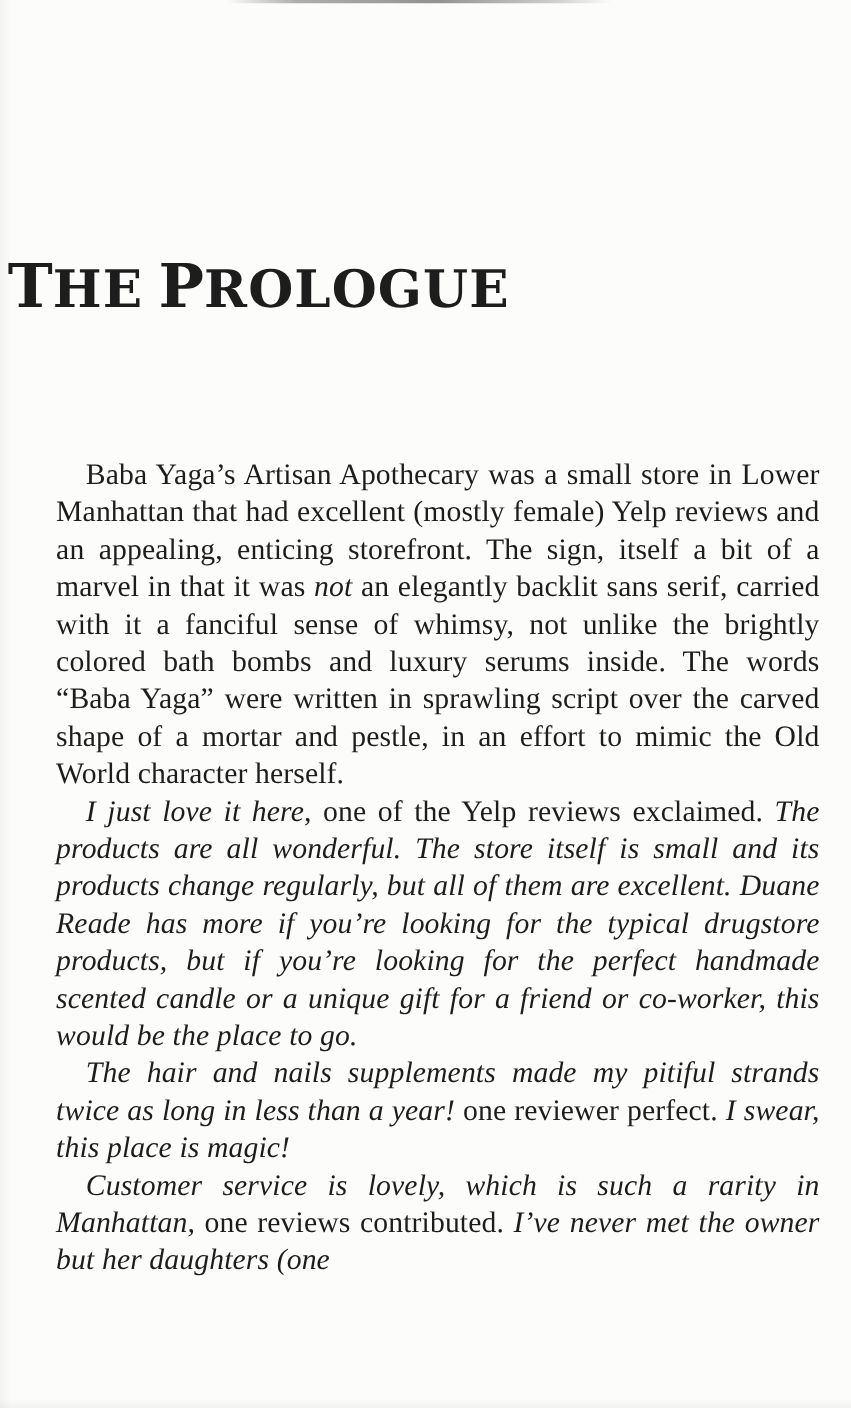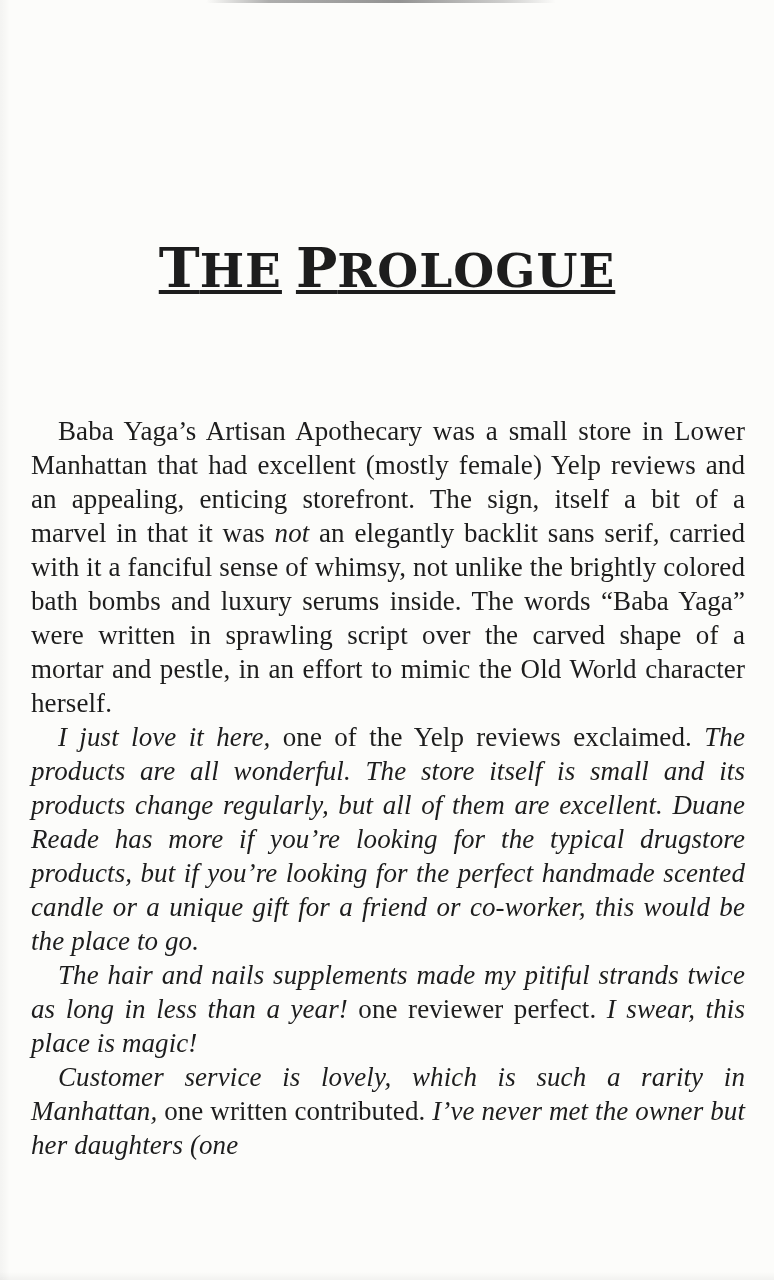--- a/index.html
+++ b/index.html
@@ -44,59 +44,58 @@
     left: 0; right: 0; bottom: 0;
     height: 8px;
     background: linear-gradient(to top, rgba(0,0,0,0.04), rgba(0,0,0,0));
   }
   .chapter-title {
     position: absolute;
     top: 228px;
     left: 0;
     width: 100%;
     margin: 0;
-    text-align: center;
+    text-align: left;
     font-family: "DejaVu Serif", "Liberation Serif", serif;
     font-weight: 700;
     font-size: 47px;
     letter-spacing: 1px;
-    line-height: 80px;
+    line-height: 64px;
     white-space: nowrap;
-    text-decoration: underline;
   }
   .chapter-title .word { margin: 0 7px; }
   .chapter-title .cap {
     font-size: 1.17em;
     letter-spacing: 0;
   }
   .body-text {
     position: absolute;
     top: 414px;
     left: 31px;
     width: 714px;
   }
   .body-text p {
     margin: 0;
     text-align: justify;
     font-size: 27px;
     line-height: 34px;
     letter-spacing: 0.1px;
   }
-  .body-text p.indent { text-indent: 27px; }
+  .body-text p.indent { text-indent: 27px; margin-left: 20px; }
   .it { font-style: italic; }
 </style>
 </head>
 <body>
 
 <div class="page">
   <div class="scan-line-top"></div>
   <div class="edge-shade-left"></div>
   <div class="edge-shade-bottom"></div>
 
   <h1 class="chapter-title"><span class="word"><span class="cap">T</span>HE</span><span class="word"><span class="cap">P</span>ROLOGUE</span></h1>
 
   <div class="body-text">
       <p class="indent"><span>Baba Yaga’s Artisan Apothecary was a small store in Lower Manhattan that had excellent (mostly female) Yelp reviews and an appealing, enticing storefront. The sign, itself a bit of a marvel in that it was </span><span class="it">not</span><span> an elegantly backlit sans serif, carried with it a fanciful sense of whimsy, not unlike the brightly colored bath bombs and luxury serums inside. The words “Baba Yaga” were written in sprawling script over the carved shape of a mortar and pestle, in an effort to mimic the Old World character herself.</span></p>
       <p class="indent"><span class="it">I just love it here,</span><span> one of the Yelp reviews exclaimed. </span><span class="it">The products are all wonderful. The store itself is small and its products change regularly, but all of them are excellent. Duane Reade has more if you’re looking for the typical drugstore products, but if you’re looking for the perfect handmade scented candle or a unique gift for a friend or co-worker, this would be the place to go.</span></p>
       <p class="indent"><span class="it">The hair and nails supplements made my pitiful strands twice as long in less than a year!</span><span> one reviewer perfect. </span><span class="it">I swear, this place is magic!</span></p>
-      <p class="indent"><span class="it">Customer service is lovely, which is such a rarity in Manhattan,</span><span> one written contributed. </span><span class="it">I’ve never met the owner but her daughters (one</span></p>
+      <p class="indent"><span class="it">Customer service is lovely, which is such a rarity in Manhattan,</span><span> one reviews contributed. </span><span class="it">I’ve never met the owner but her daughters (one</span></p>
     </div>
 </div>
 
 </body></html>

